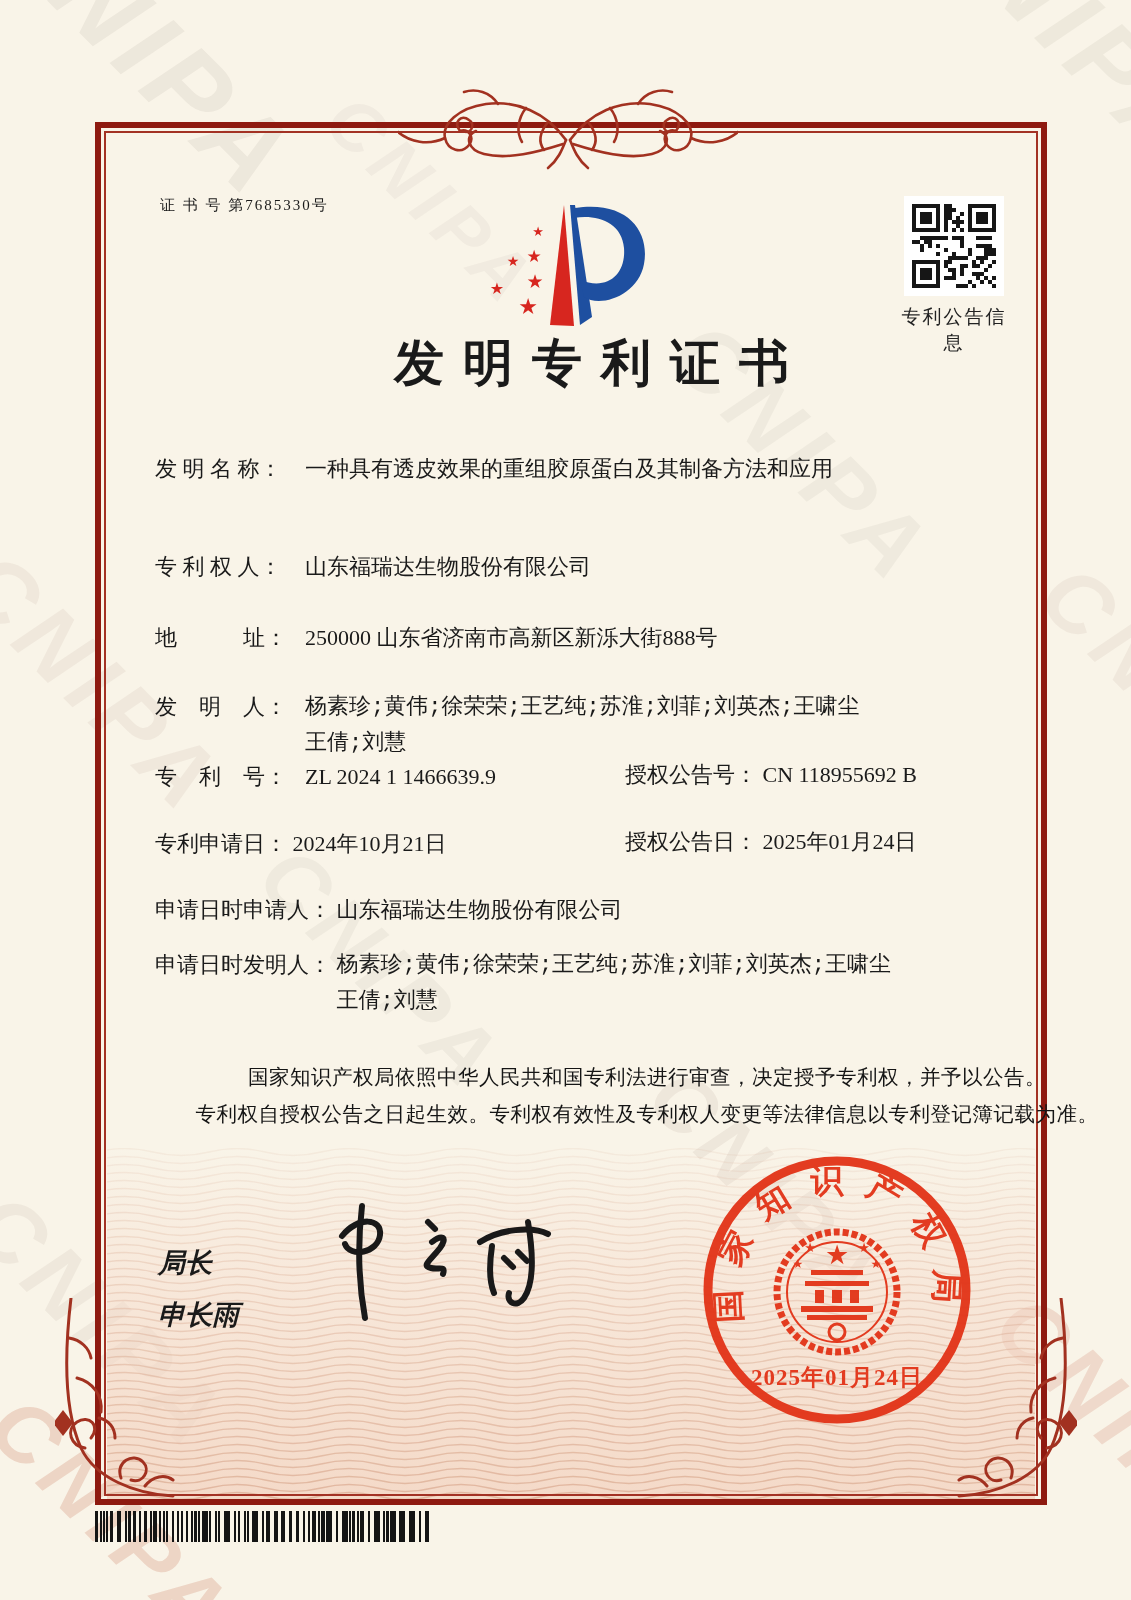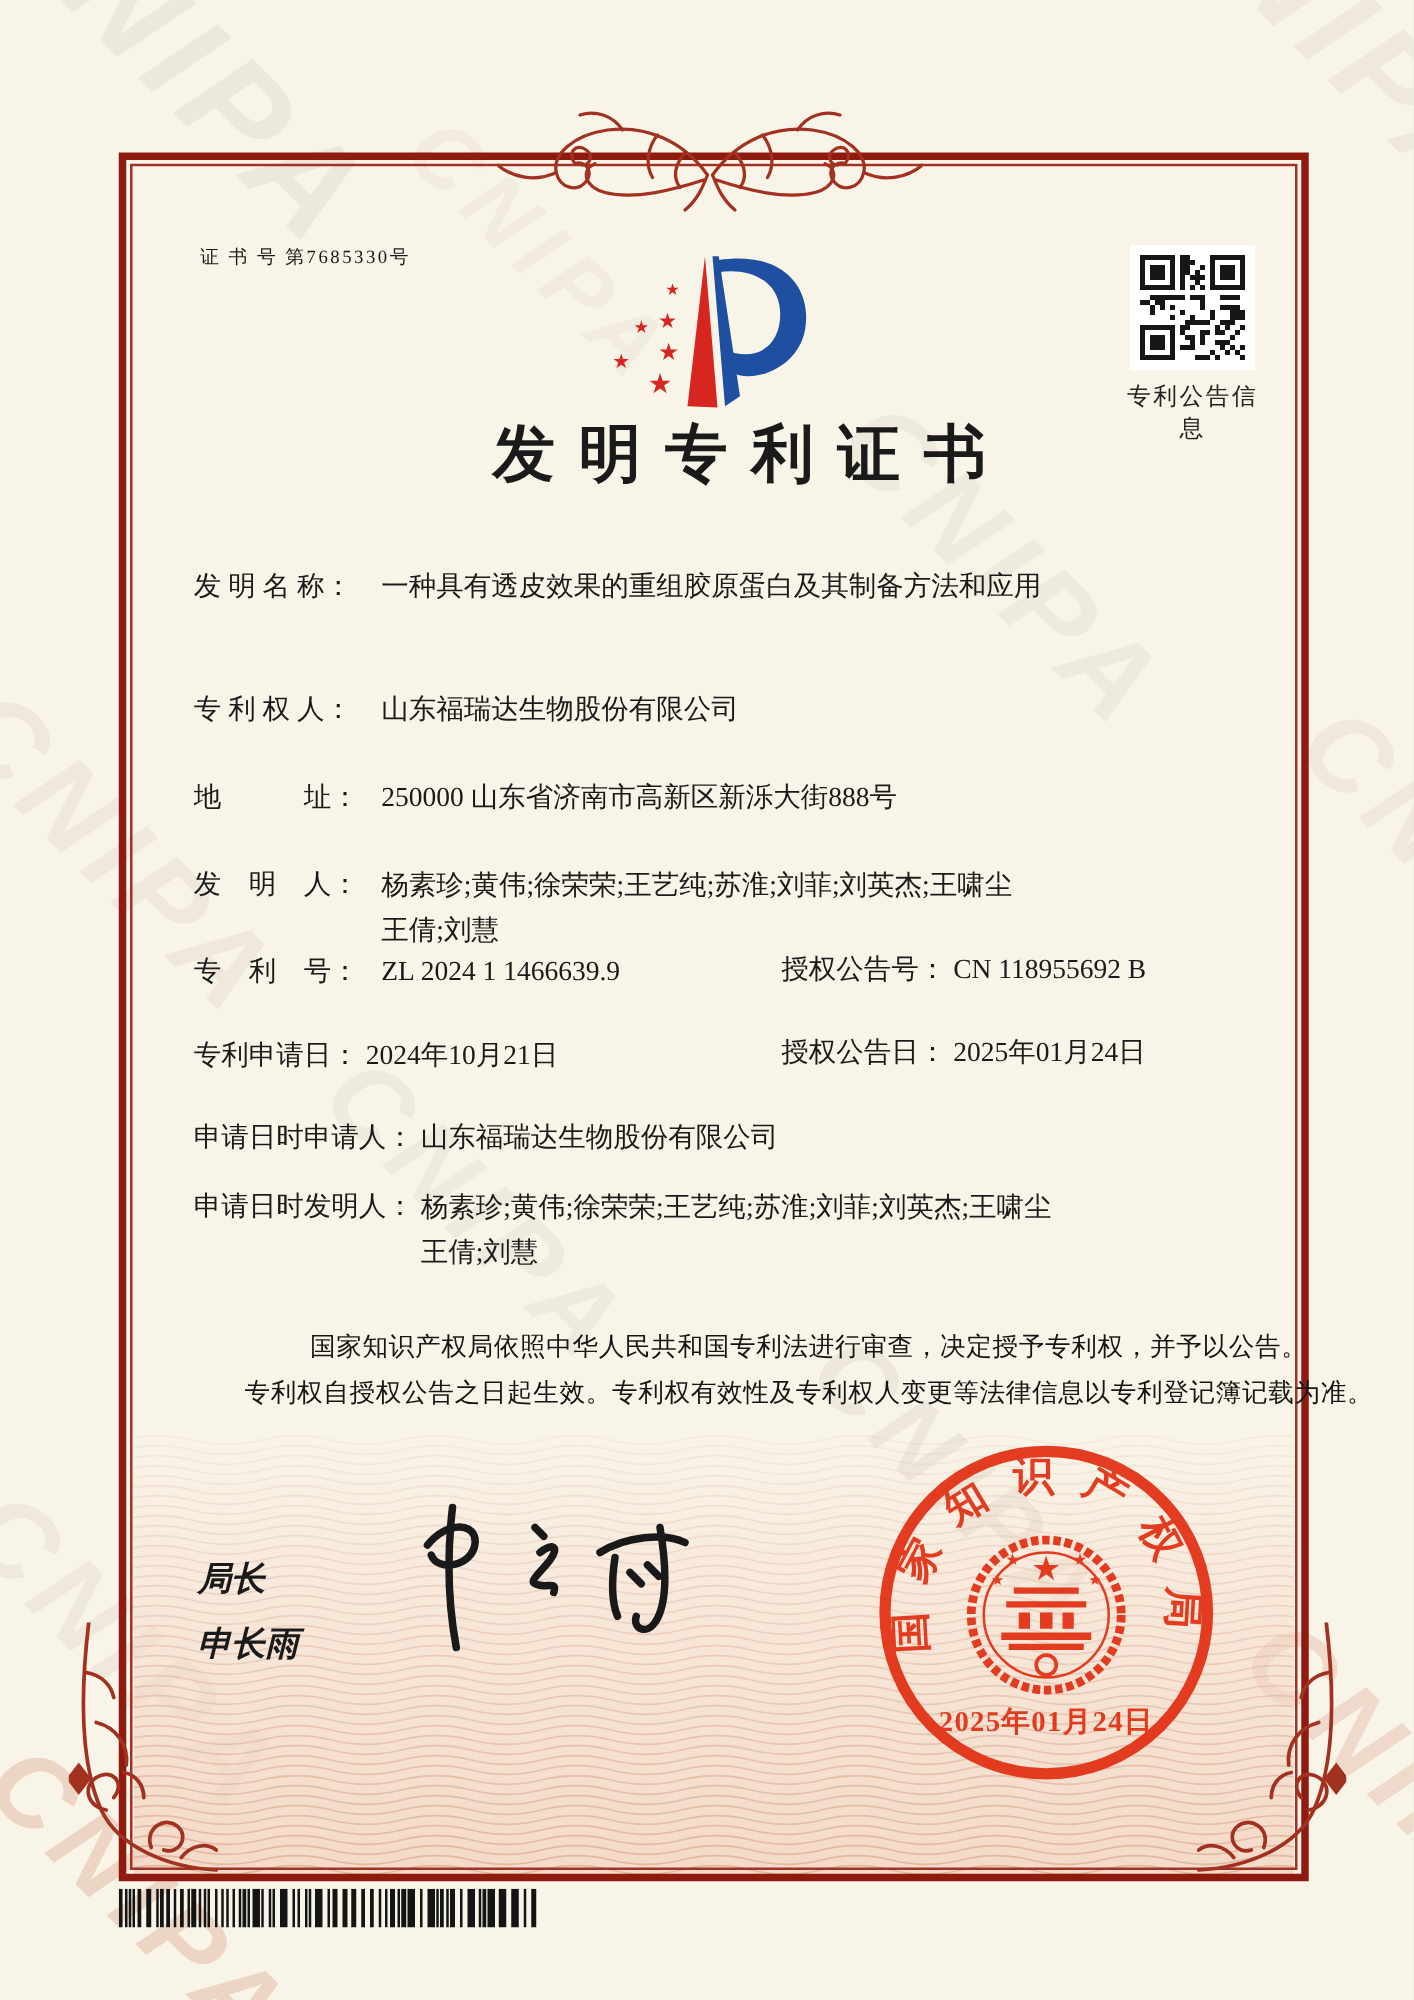--- a/index.html
+++ b/index.html
@@ -19,21 +19,21 @@
   .cert-no{position:absolute;left:160px;top:196px;font-size:15px;letter-spacing:2px;z-index:5;}
   .title{position:absolute;left:95px;top:330px;width:1012px;text-align:center;font-size:50px;font-weight:bold;
          letter-spacing:19px;z-index:5;}
   .qr-wrap{position:absolute;left:846px;top:196px;width:120px;text-align:center;z-index:5;margin-left:48px;}
   .qr-box{width:100px;height:100px;background:#fff;margin:0 auto;padding:0;}
   .qr-label{margin-top:8px;font-size:19px;letter-spacing:2px;color:#222;}
   .row{position:absolute;left:155px;font-size:22px;z-index:5;line-height:34px;}
   .row .flabel{display:inline-block;min-width:150px;}
   .row .fval{margin-left:0;}
   .rcol{position:absolute;left:625px;font-size:22px;z-index:5;}
-  .vlines div{line-height:36px;}
+  .vlines div{line-height:36px;font-family:Liberation Mono, monospace;}
   .legal{position:absolute;left:107px;width:1080px;text-align:center;font-size:20.5px;letter-spacing:.5px;color:#151515;z-index:5;}
   .officer{position:absolute;left:158px;font-size:27px;font-weight:bold;z-index:6;
            font-family:"Liberation Sans","DejaVu Sans",sans-serif;font-style:italic;}
   .footer{position:absolute;left:95px;top:1424px;width:952px;text-align:center;font-size:19px;z-index:6;color:#222;}
   .seal{position:absolute;left:695px;top:1142px;z-index:7;opacity:.95;}
   .sig{position:absolute;left:328px;top:1200px;z-index:6;}
   .barcode{position:absolute;left:95px;top:1511px;z-index:6;}
   .logo{position:absolute;left:478px;top:180px;z-index:5;}
   .ornament{position:absolute;z-index:4;pointer-events:none;}
 </style>

